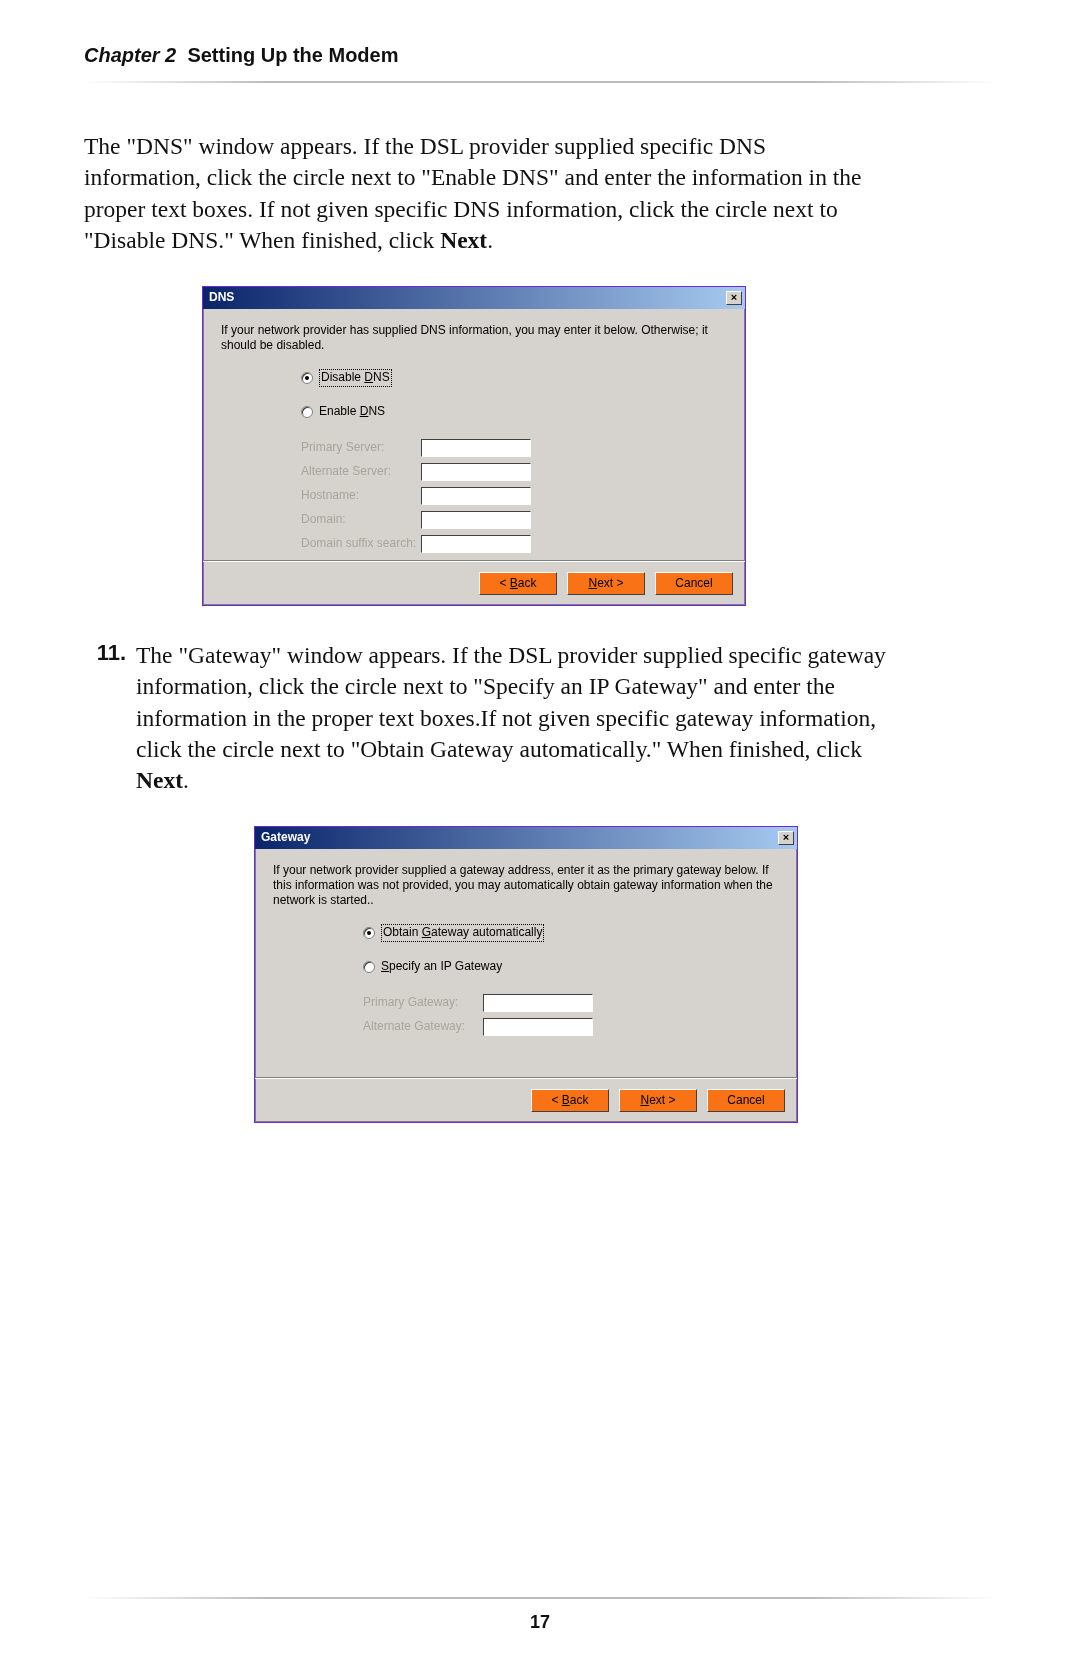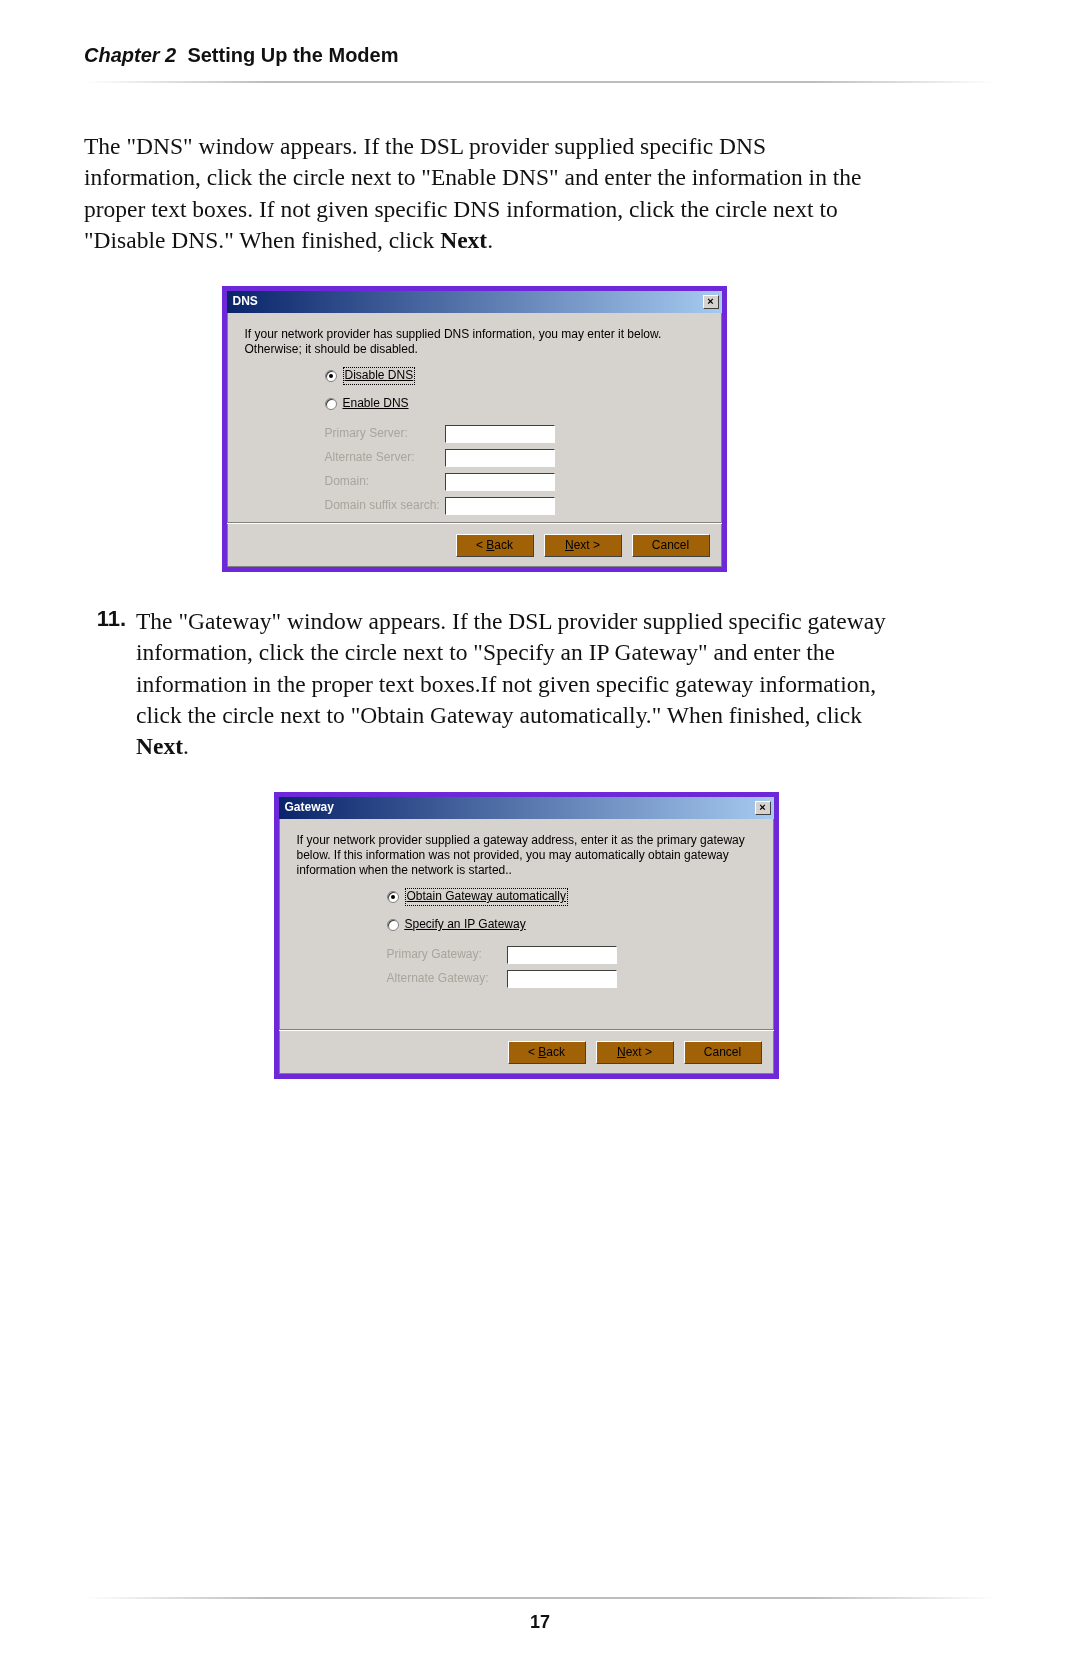--- a/index.html
+++ b/index.html
@@ -57,23 +57,23 @@
     max-width: 780px;
   }
   .step-body b { font-weight: 700; }
 
   
   .dialog-wrap {
     display:flex; justify-content:center;
     margin-top: 30px;
   }
   .dialog {
-    width: 505px;
+    width: 544px;
     background: #d6d3ce;
-    border: 5px solid #6d28d9;
+    border: 1px solid #6d28d9;
     box-shadow: 0 0 0 1px #808080 inset;
     font-family: Tahoma, "MS Sans Serif", Arial, sans-serif;
     font-size: 12px;
     color: #000;
   }
   .titlebar {
     height: 22px;
     background: linear-gradient(to right, #0a246a 0%, #a6caf0 100%);
     color: #fff;
     display:flex; align-items:center; justify-content:space-between;
@@ -86,21 +86,21 @@
     background: #d6d3ce;
     border: 1px solid #fff;
     border-right-color:#404040; border-bottom-color:#404040;
     color:#000; font-family: Arial, sans-serif;
     font-size: 11px; line-height: 11px; text-align:center;
     font-weight:700;
   }
   .dlg-body { padding: 14px 18px 4px 18px; }
   .dlg-intro { line-height: 1.25; margin-bottom: 10px; }
   .form-area { padding-left: 80px; }
-  .radio-row { display:flex; align-items:center; height:18px; margin:10px 0;text-decoration:underline; }
+  .radio-row { display:flex; align-items:center; height:18px; margin:16px 0; }
   .radio {
     width:12px; height:12px; border-radius:50%;
     background:#fff; border:1px solid #808080;
     box-shadow: inset -1px -1px 0 #fff, inset 1px 1px 0 #404040;
     margin-right:6px; position:relative; flex:none;
   }
   .radio.sel::after {
     content:""; position:absolute; left:3px; top:3px;
     width:4px; height:4px; background:#000; border-radius:50%;
   }
@@ -118,21 +118,21 @@
     border-right-color:#fff; border-bottom-color:#fff;
   }
   .btnbar {
     border-top: 1px solid #fff;
     box-shadow: 0 -1px 0 #808080;
     padding: 10px 12px;
     display:flex; justify-content:flex-end; gap:10px;
   }
   .win-btn {
     width: 78px; height: 23px;
-    background:#a16207;
+    background:#f97316;
     border:1px solid #404040;
     border-top-color:#fff; border-left-color:#fff;
     font: 12px Tahoma, Arial, sans-serif;
     text-align:center; line-height:20px;
     cursor:default;
   }
   .dialog.gateway .form-area { padding-left: 90px; }
 </style>
 </head>
 <body>
@@ -168,20 +168,24 @@
                 </div>
                 <div class="field-row">
                   <span class="field-label">Primary Server:</span>
                   <span class="field-input"></span>
                 </div>
                 <div class="field-row">
                   <span class="field-label">Alternate Server:</span>
                   <span class="field-input"></span>
                 </div>
                 <div class="field-row">
+                  <span class="field-label">Hostname:</span>
+                  <span class="field-input"></span>
+                </div>
+                <div class="field-row">
                   <span class="field-label">Domain:</span>
                   <span class="field-input"></span>
                 </div>
                 <div class="field-row">
                   <span class="field-label">Domain suffix search:</span>
                   <span class="field-input"></span>
                 </div>
               </div>
             </div>
             <div class="btnbar">

